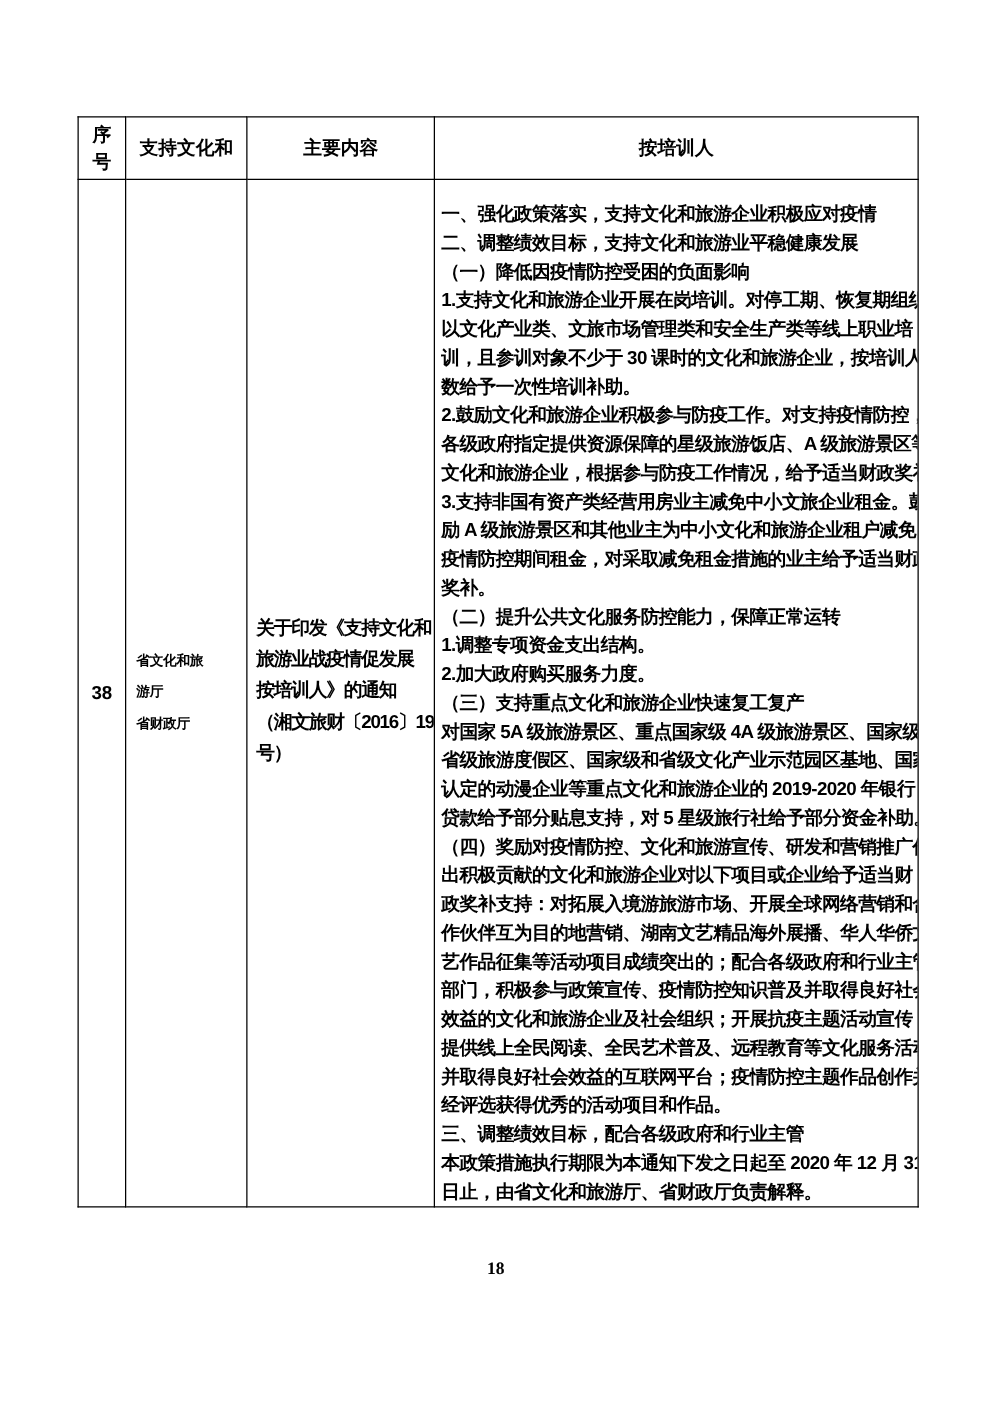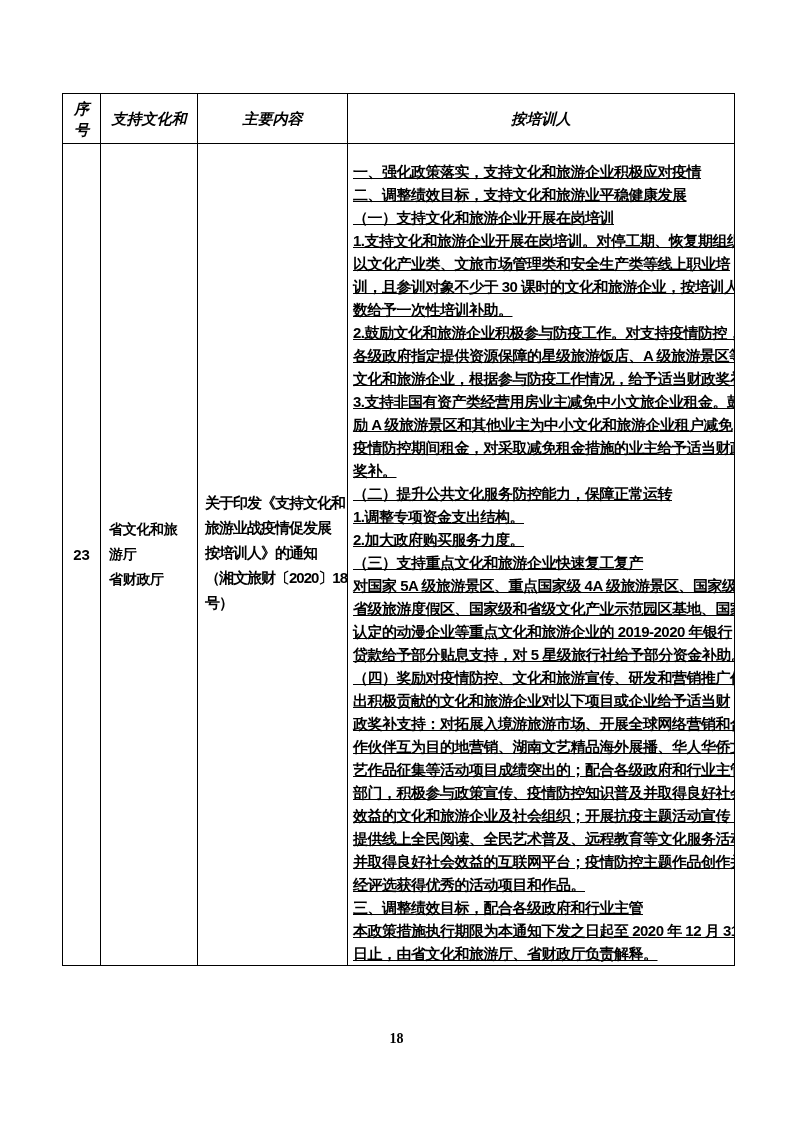--- a/index.html
+++ b/index.html
@@ -21,58 +21,57 @@
     width: 672px;
     border-collapse: collapse;
     table-layout: fixed;
     font-weight: 700;
   }
   .doc-table th, .doc-table td {
     border: 1.5px solid #000;
     vertical-align: middle;
     overflow: hidden;
   }
-  .doc-table thead tr { height: 50px; font-style: italic; }
+  .doc-table thead tr { height: 50px; }
   .doc-table tbody tr { height: 820px; }
   .doc-table th {
     font-size: 15px;
     font-weight: 700;
     text-align: center;
     line-height: 21px;
     padding: 0 2px;
   }
   th.h-index { word-break: break-all; padding: 0 9px; }
   td.cell-index {
     text-align: center;
     font-size: 15px;
   }
   td.cell-agency {
-    font-size: 14px;
+    font-size: 11px;
     line-height: 25px;
     padding: 0 16px 0 8px;
     letter-spacing: -0.3px;
   }
   td.cell-title {
     font-size: 15px;
     line-height: 25px;
     padding: 0 2px 4px 7px;
     letter-spacing: -1px;
   }
   td.cell-content {
     vertical-align: top;
     font-size: 15px;
     line-height: 23px;
     padding: 16px 4px 0 5px;
     letter-spacing: -0.5px;
-    text-decoration: underline;
   }
   .lines .text-line { white-space: nowrap; }
   .page-number {
     position: absolute;
-    left: 0; top: 1031px;
+    left: 0; top: 1008px;
     width: 793px;
     text-align: center;
     font-family: "Liberation Serif", serif;
     font-size: 14px;
     font-weight: 700;
   }
 </style>
 </head>
 <body>
 
@@ -88,42 +87,42 @@
     <thead>
       <tr>
         <th class="h-index">序号</th>
         <th>支持文化和</th>
         <th>主要内容</th>
         <th>按培训人</th>
       </tr>
     </thead>
     <tbody>
       <tr>
-        <td class="cell-index">23</td>
+        <td class="cell-index">38</td>
         <td class="cell-agency">
           <div class="lines">
               <div class="text-line">省文化和旅</div>
               <div class="text-line">游厅</div>
               <div class="text-line">省财政厅</div>
             </div>
         </td>
         <td class="cell-title">
           <div class="lines">
               <div class="text-line">关于印发《支持文化和</div>
               <div class="text-line">旅游业战疫情促发展</div>
               <div class="text-line">按培训人》的通知</div>
-              <div class="text-line">（湘文旅财〔2020〕18</div>
+              <div class="text-line">（湘文旅财〔2016〕19</div>
               <div class="text-line">号）</div>
             </div>
         </td>
         <td class="cell-content">
           <div class="lines">
               <div class="text-line">一、强化政策落实，支持文化和旅游企业积极应对疫情</div>
               <div class="text-line">二、调整绩效目标，支持文化和旅游业平稳健康发展</div>
-              <div class="text-line">（一）支持文化和旅游企业开展在岗培训</div>
+              <div class="text-line">（一）降低因疫情防控受困的负面影响</div>
               <div class="text-line">1.支持文化和旅游企业开展在岗培训。对停工期、恢复期组织</div>
               <div class="text-line">以文化产业类、文旅市场管理类和安全生产类等线上职业培</div>
               <div class="text-line">训，且参训对象不少于 30 课时的文化和旅游企业，按培训人</div>
               <div class="text-line">数给予一次性培训补助。</div>
               <div class="text-line">2.鼓励文化和旅游企业积极参与防疫工作。对支持疫情防控，</div>
               <div class="text-line">各级政府指定提供资源保障的星级旅游饭店、A 级旅游景区等</div>
               <div class="text-line">文化和旅游企业，根据参与防疫工作情况，给予适当财政奖补。</div>
               <div class="text-line">3.支持非国有资产类经营用房业主减免中小文旅企业租金。鼓</div>
               <div class="text-line">励 A 级旅游景区和其他业主为中小文化和旅游企业租户减免</div>
               <div class="text-line">疫情防控期间租金，对采取减免租金措施的业主给予适当财政</div>

